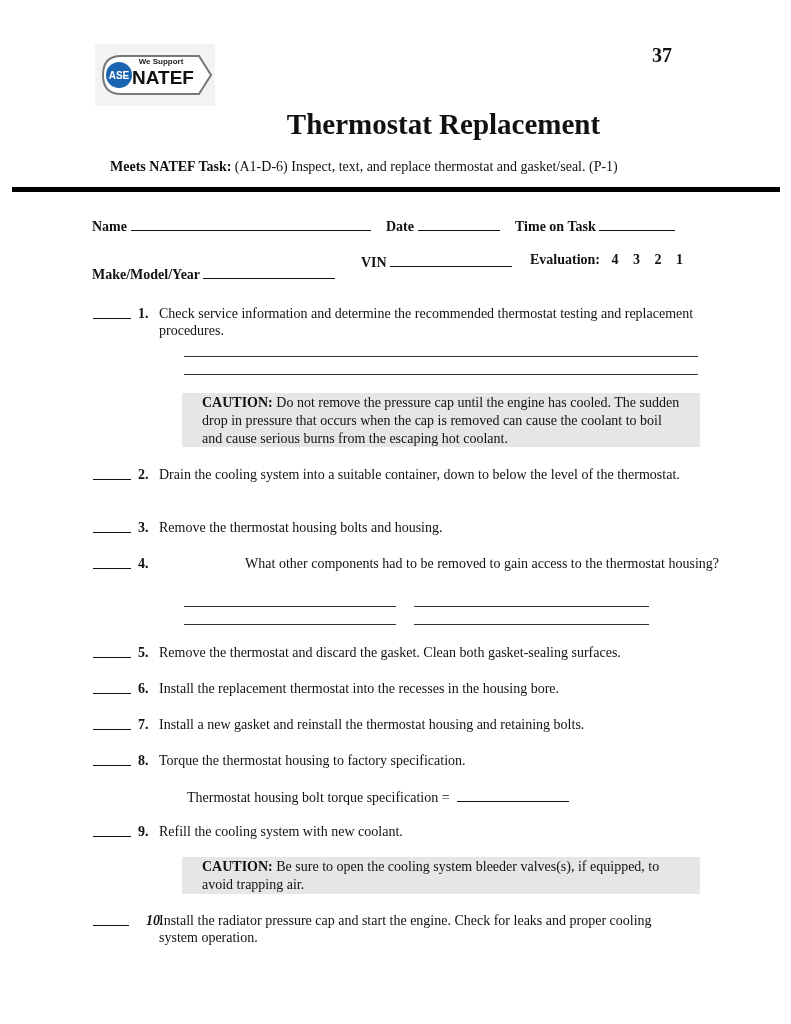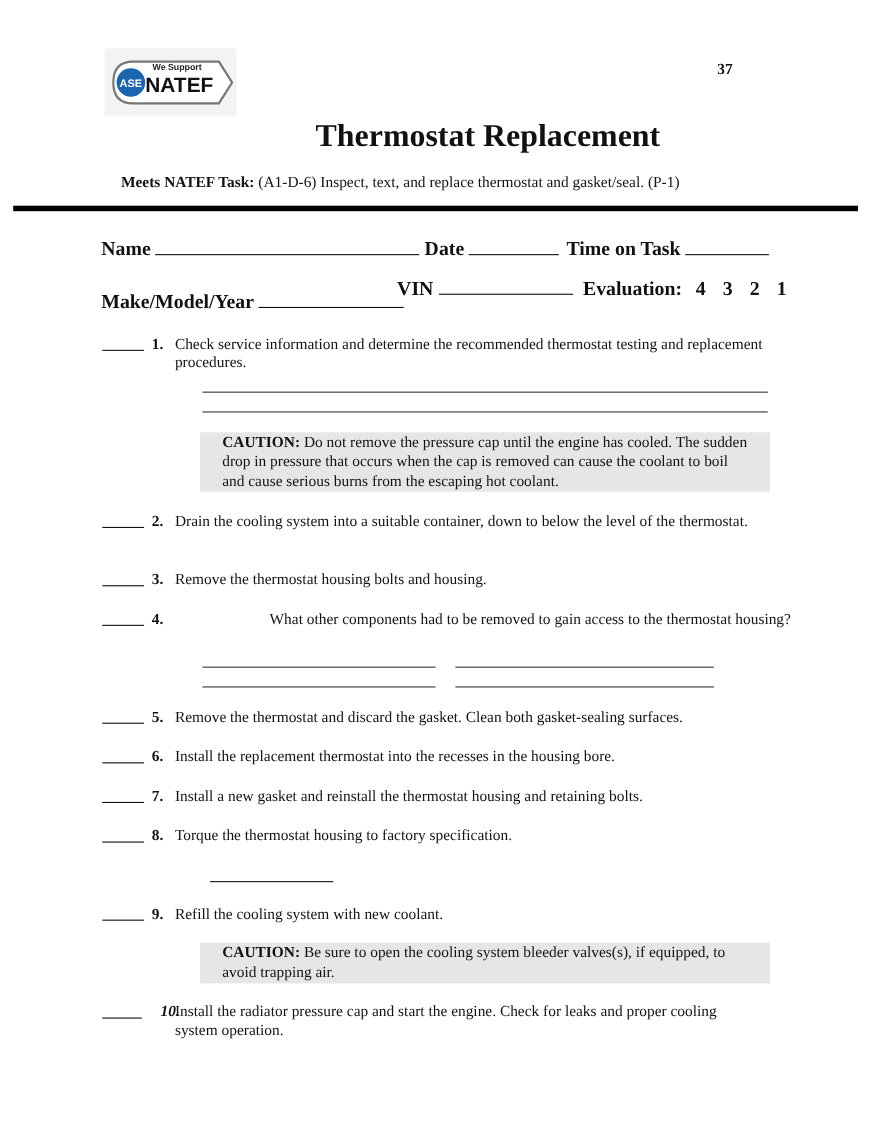--- a/index.html
+++ b/index.html
@@ -1,26 +1,26 @@
 <!DOCTYPE html>
 <html><head>
   <meta charset="utf-8">
   <style>
     html, body { margin: 0; padding: 0; background: #ffffff; }
     body { width: 791px; height: 1024px; position: relative; overflow: hidden;
            font-family: "Liberation Serif", "DejaVu Serif", serif; color: #111; }
     .abs { position: absolute; }
     .logo { left: 95px; top: 44px; width: 120px; height: 62px; background: #f3f3f3; }
     .logo svg { display: block; }
-    .page-num { left: 652px; top: 56px; font-size: 14px; font-weight: bold; }
+    .page-num { left: 652px; top: 44px; font-size: 20px; font-weight: bold; }
     .title { left: 0; width: 791px; top: 108px; text-align: center; font-size: 29px; font-weight: bold; margin-left: 48px; }
     .task { left: 110px; top: 159px; font-size: 14px; }
     .task b { font-weight: bold; margin-top: 28px; }
     .rule { left: 12px; top: 187px; width: 768px; height: 5px; background: #000; }
-    .field-row { font-size: 18px; font-weight: bold; }
+    .field-row { font-size: 14px; font-weight: bold; }
     .uline { display: inline-block; border-bottom: 1px solid #111; height: 14px; vertical-align: baseline; }
     .item { font-size: 14px; line-height: 17px; }
     .item .blank { position: absolute; left: 93px; width: 38px; border-bottom: 1px solid #111; top: 13px; }
     .item .num { position: absolute; left: 138px; font-weight: bold; }
     .item .num.wide { left: 146px; font-style: italic; }
     .item .text { position: absolute; left: 159px; width: 540px; }
     .line { position: absolute; height: 0; border-top: 1px solid #333; }
     .caution { position: absolute; left: 182px; width: 518px; background: #e6e6e6; font-size: 14px; line-height: 18px; padding: 1px 20px; box-sizing: border-box; }
     .caution b { font-weight: bold; }
     .spec { left: 187px; top: 787px; font-size: 14px; }
@@ -127,20 +127,21 @@
   <span class="text">Install a new gasket and reinstall the thermostat housing and retaining bolts.</span>
 </div>
 
 <div class="abs item" style="left:0; top:752px; width:791px;">
   <span class="blank"></span>
   <span class="num">8.</span>
   <span class="text">Torque the thermostat housing to factory specification.</span>
 </div>
 
 <div class="abs spec">
+  <span>Thermostat housing bolt torque specification =</span>
   <span class="uline" style="width:112px; margin-left:4px;"></span>
 </div>
 
 <div class="abs item" style="left:0; top:823px; width:791px;">
   <span class="blank"></span>
   <span class="num">9.</span>
   <span class="text">Refill the cooling system with new coolant.</span>
 </div>
 
 <div class="caution" style="top:857px; height:37px;">

